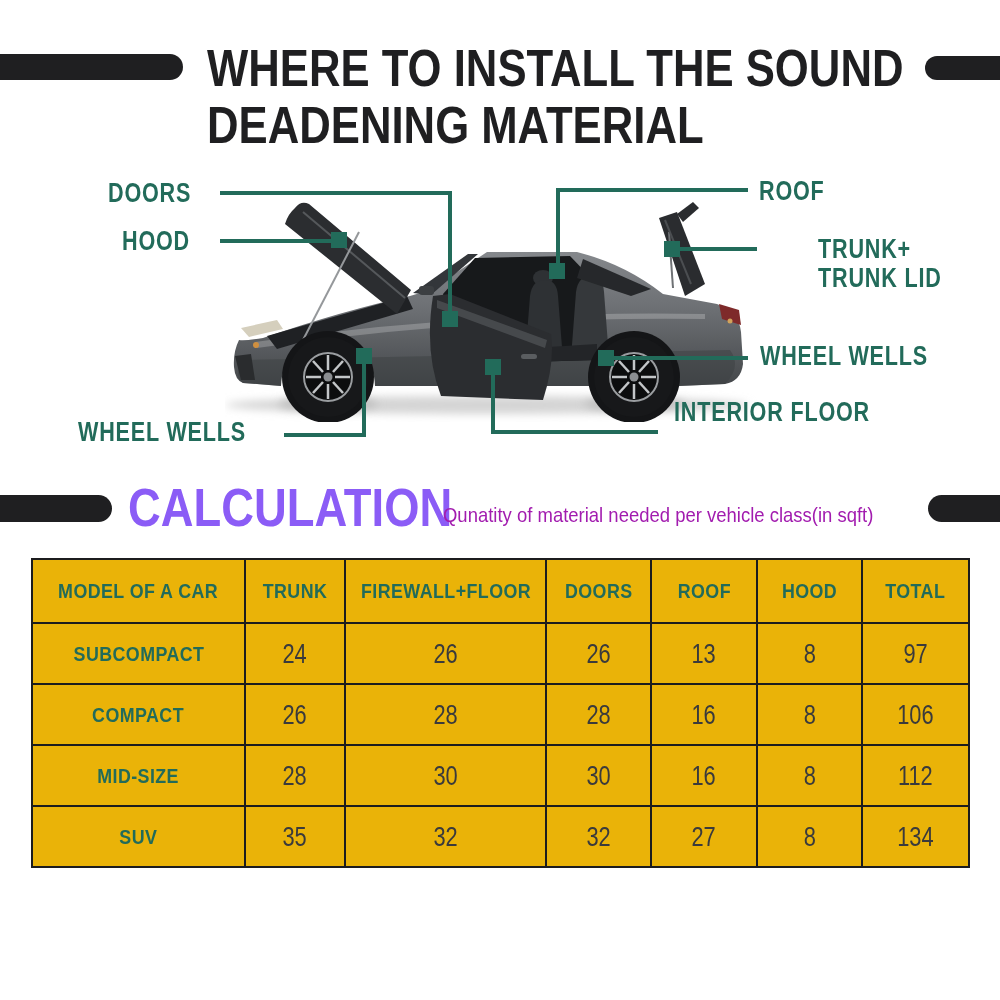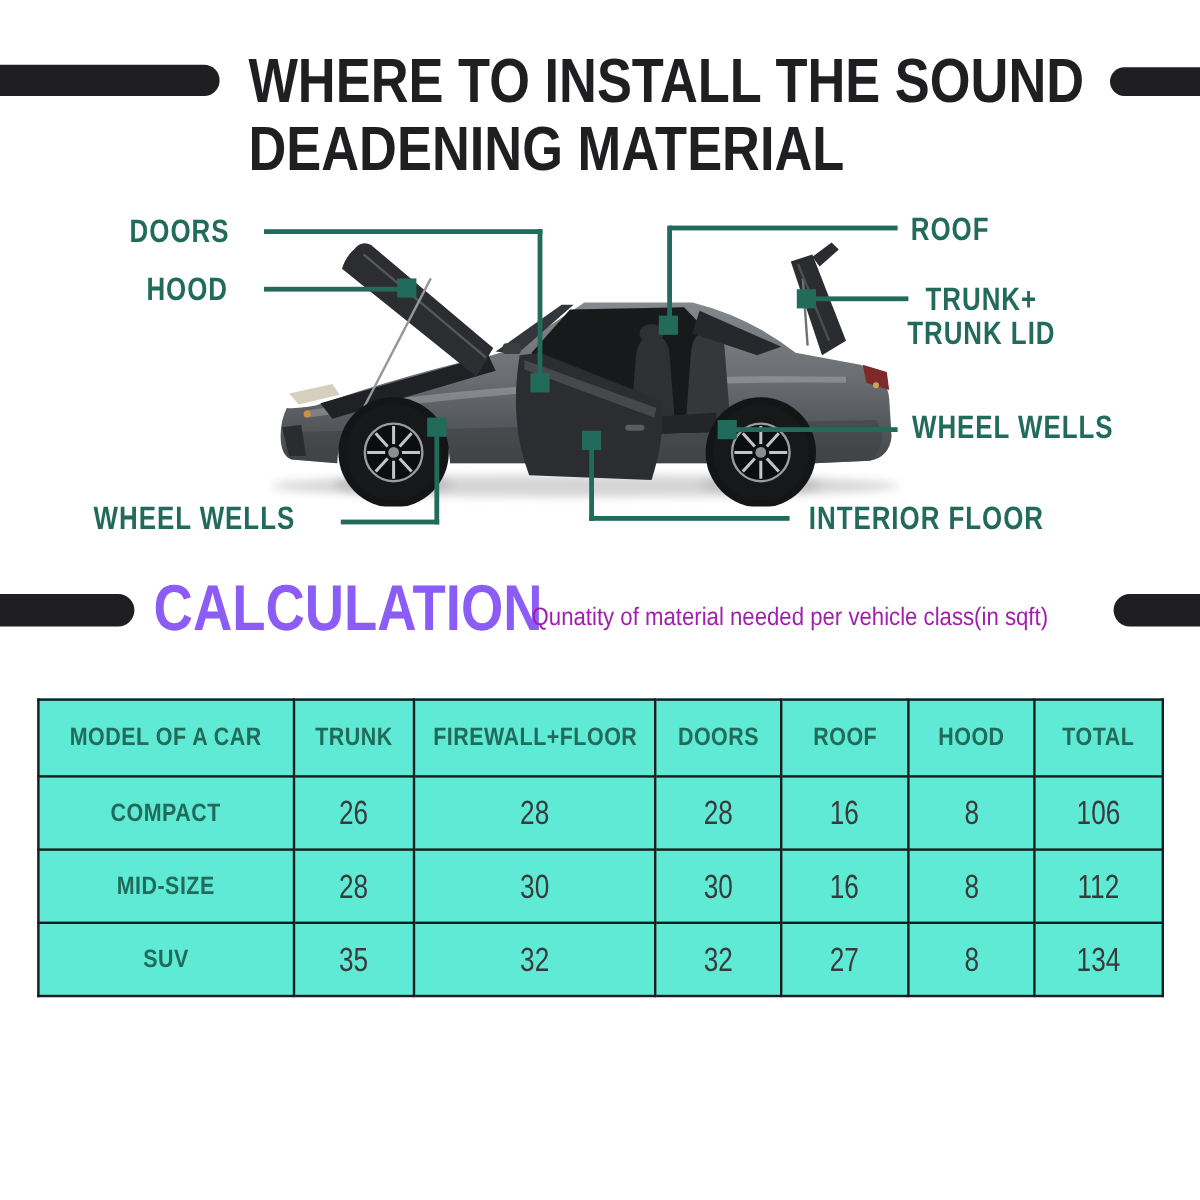--- a/index.html
+++ b/index.html
@@ -19,21 +19,21 @@
   .csq{position:absolute;width:16px;height:16px;background:#226b5a;}
   .car-wrap{position:absolute;left:225px;top:192px;width:545px;height:230px;}
   
   .calc-title{position:absolute;left:128px;top:476px;color:#8b5cf6;font-weight:800;
               font-size:54px;white-space:nowrap;}
   .calc-title .cond{transform:scaleX(0.84);}
   .calc-sub{position:absolute;left:443px;top:503px;color:#a21caf;font-size:21px;white-space:nowrap;}
   .calc-sub .cond{transform:scaleX(0.88);}
   
   .materials-table{position:absolute;left:31px;top:558px;width:937px;border-collapse:collapse;
-                   table-layout:fixed;background:#5eead4;margin-top:24px;}
+                   table-layout:fixed;background:#eab308;}
   .materials-table td,.materials-table th{border:2px solid #1c1c1e;text-align:center;
                    vertical-align:middle;padding:0;overflow:hidden;}
   .materials-table tr.hdr td{height:62px;}
   .materials-table tr.row td{height:59px;}
   .th-txt{display:inline-block;transform:scaleX(0.85);transform-origin:center center;
           color:#226b5a;font-weight:800;font-size:21px;letter-spacing:0.5px;white-space:nowrap;}
   .num{display:inline-block;transform:scaleX(0.78);transform-origin:center center;
        color:#3a3a3c;font-weight:400;font-size:28px;font-family:"Liberation Sans",sans-serif;}
 </style>
 </head>
@@ -184,28 +184,28 @@
   <div class="csq" style="left:485px;top:359px;"></div>
   <div class="cline" style="left:491px;top:367px;width:4px;height:67px;"></div>
   <div class="cline" style="left:491px;top:430px;width:167px;height:4px;"></div>
 
   <div class="lbl" style="left:108px;top:179px;">
     <span class="cond">DOORS</span></div>
   <div class="lbl" style="left:122px;top:227px;">
     <span class="cond">HOOD</span></div>
   <div class="lbl" style="left:759px;top:177px;">
     <span class="cond">ROOF</span></div>
-  <div class="lbl" style="left:756px;top:235px;text-align:center;">
+  <div class="lbl" style="left:818px;top:235px;">
     <span class="cond"><span>TRUNK+</span><br>
     <span>TRUNK LID</span></span></div>
   <div class="lbl" style="left:760px;top:342px;">
     <span class="cond">WHEEL WELLS</span></div>
   <div class="lbl" style="left:78px;top:418px;">
     <span class="cond">WHEEL WELLS</span></div>
-  <div class="lbl" style="left:674px;top:418px;">
+  <div class="lbl" style="left:674px;top:398px;">
     <span class="cond">INTERIOR FLOOR</span></div>
 
   <div class="bar" style="left:0;top:495px;width:112px;height:27px;border-radius:0 14px 14px 0;"></div>
   <div class="bar" style="left:928px;top:495px;width:72px;height:27px;border-radius:14px 0 0 14px;"></div>
   <div class="calc-title">
     <span class="cond">CALCULATION</span></div>
   <div class="calc-sub">
     <span class="cond">Qunatity of material needed per vehicle class(in sqft)</span></div>
 
   <table class="materials-table">
@@ -222,20 +222,29 @@
         <tr class="hdr">
       <td><span class="th-txt">MODEL OF A CAR</span></td>
       <td><span class="th-txt">TRUNK</span></td>
       <td><span class="th-txt">FIREWALL+FLOOR</span></td>
       <td><span class="th-txt">DOORS</span></td>
       <td><span class="th-txt">ROOF</span></td>
       <td><span class="th-txt">HOOD</span></td>
       <td><span class="th-txt">TOTAL</span></td>
     </tr>
     <tr class="row">
+      <td><span class="th-txt">SUBCOMPACT</span></td>
+      <td><span class="num">24</span></td>
+      <td><span class="num">26</span></td>
+      <td><span class="num">26</span></td>
+      <td><span class="num">13</span></td>
+      <td><span class="num">8</span></td>
+      <td><span class="num">97</span></td>
+    </tr>
+    <tr class="row">
       <td><span class="th-txt">COMPACT</span></td>
       <td><span class="num">26</span></td>
       <td><span class="num">28</span></td>
       <td><span class="num">28</span></td>
       <td><span class="num">16</span></td>
       <td><span class="num">8</span></td>
       <td><span class="num">106</span></td>
     </tr>
     <tr class="row">
       <td><span class="th-txt">MID-SIZE</span></td>

